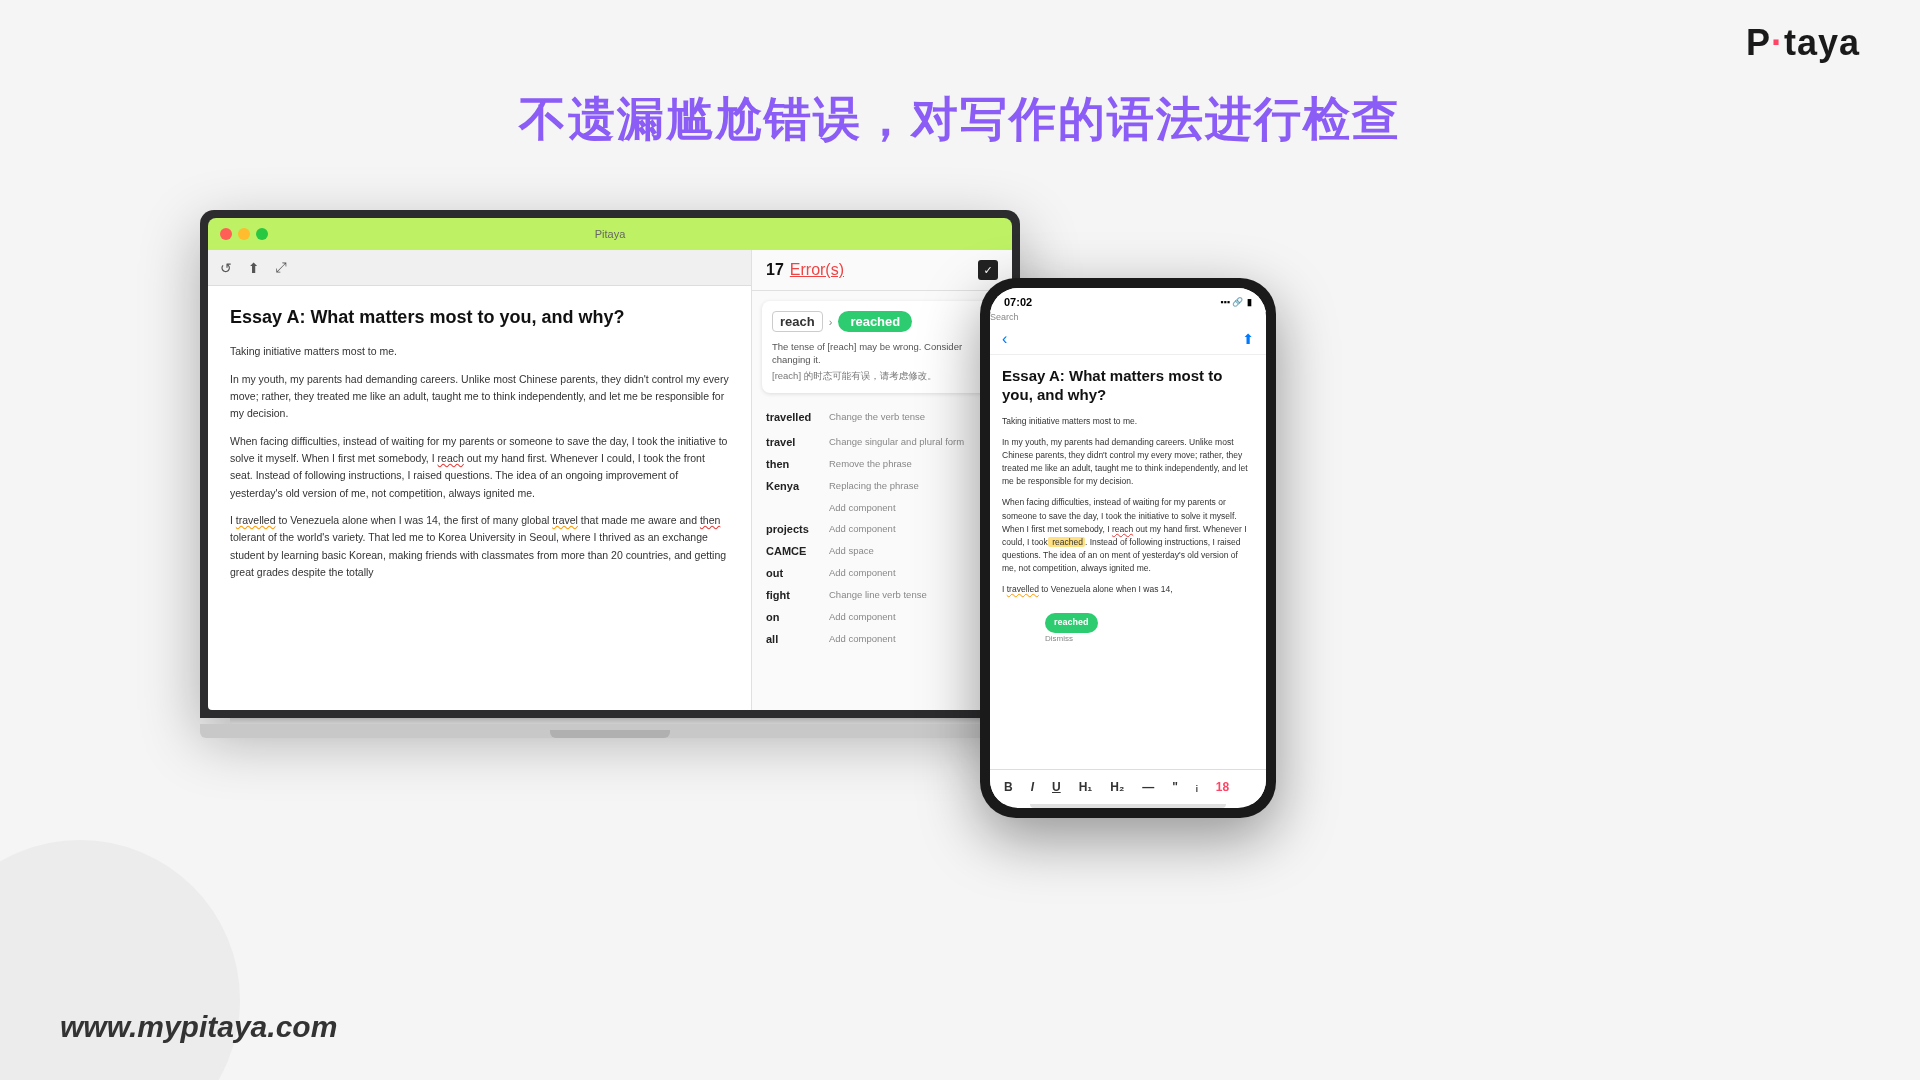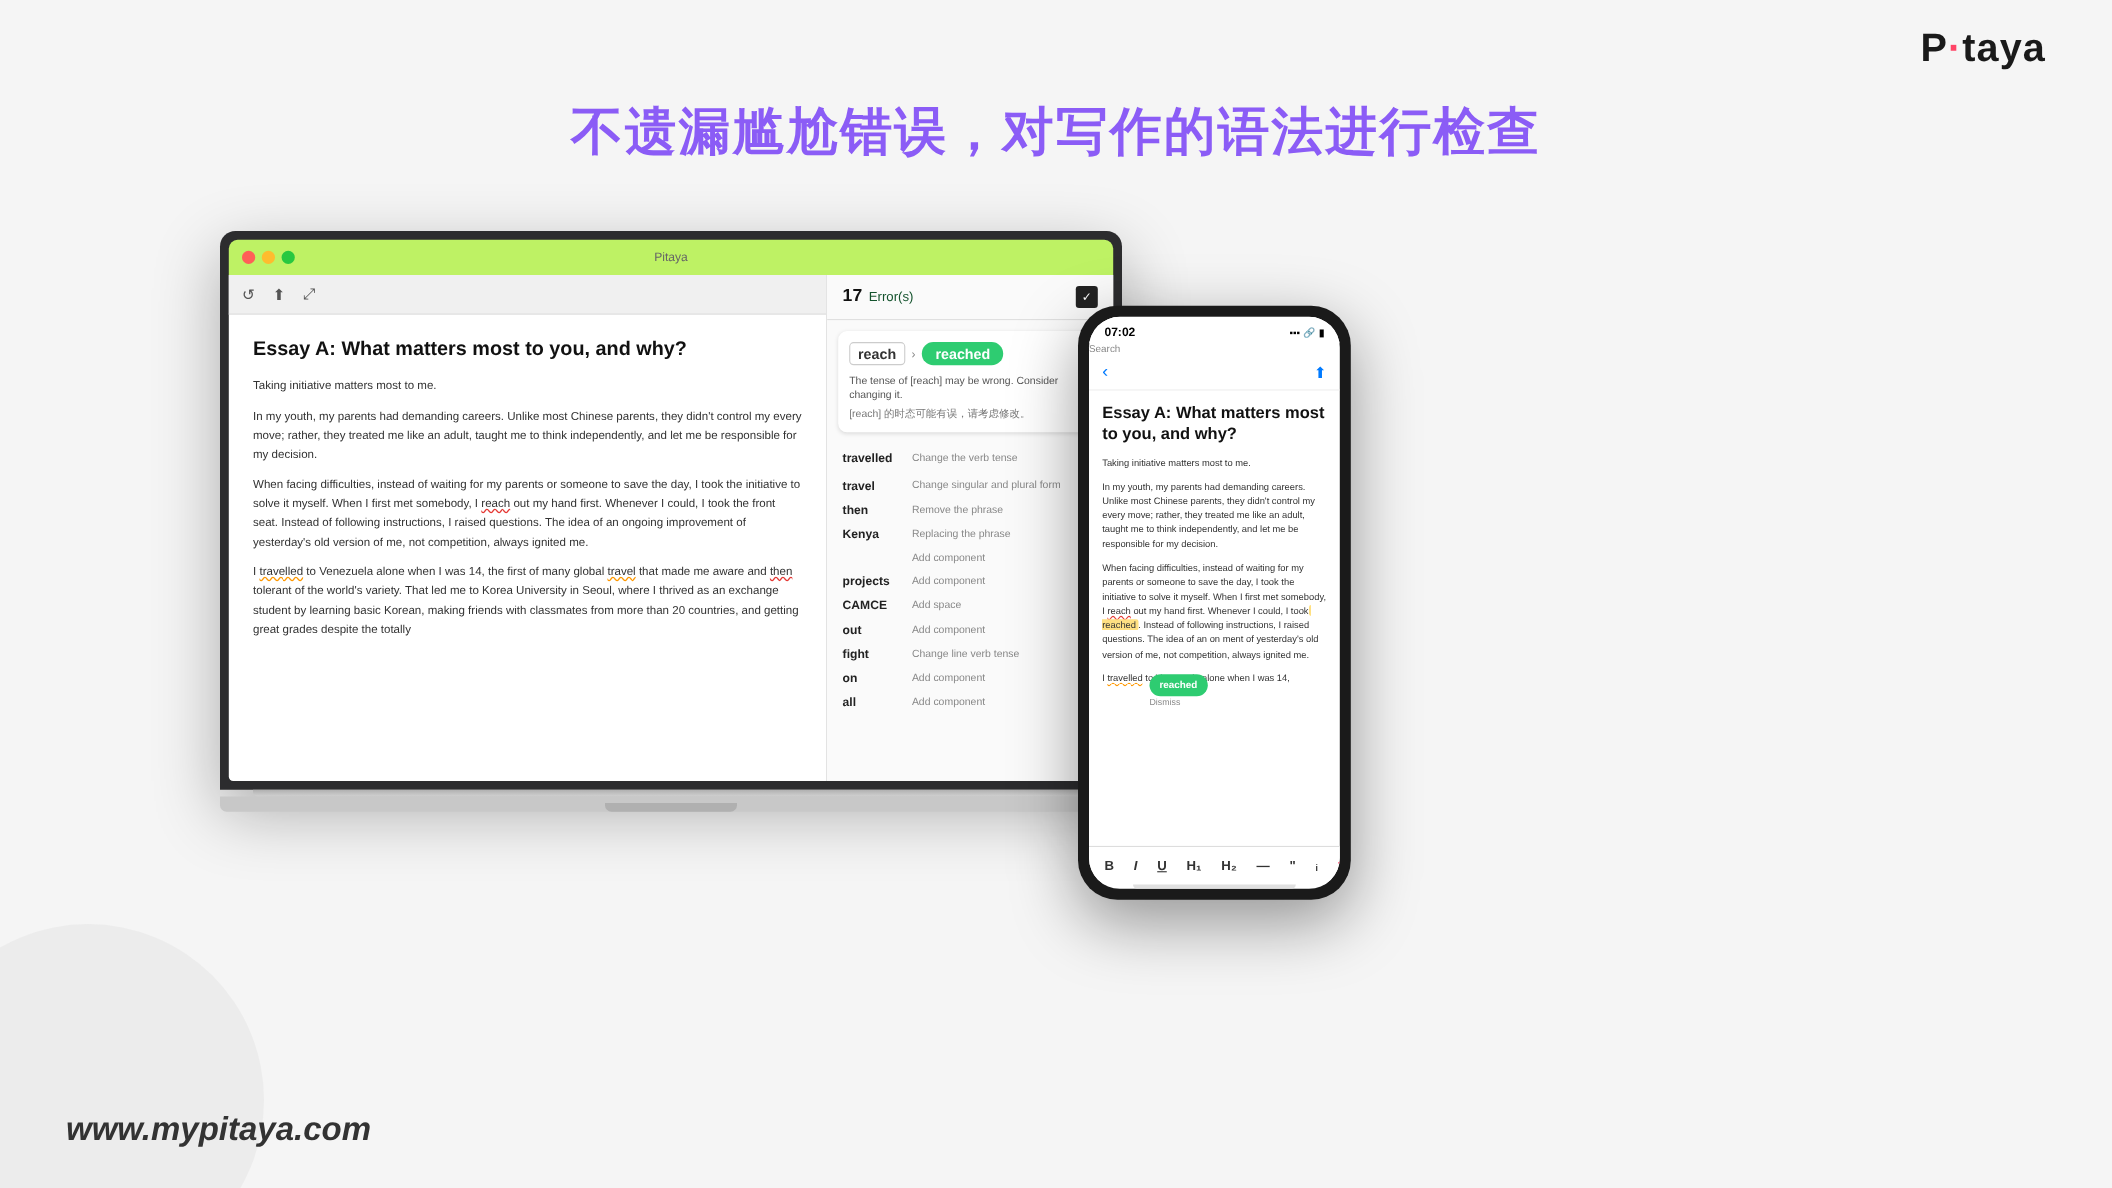--- a/index.html
+++ b/index.html
@@ -186,22 +186,23 @@
       display: flex;
       align-items: center;
       gap: 6px;
     }
     .error-count {
       font-size: 16px;
       font-weight: 700;
       color: #111;
     }
     .error-label {
-      font-size: 12px;
-      color: #14532d;
+      font-size: 16px;
+      color: #ef4444;
+      text-decoration: underline;
     }
     .check-icon {
       margin-left: auto;
       width: 20px; height: 20px;
       background: #222;
       border-radius: 3px;
       display: flex; align-items: center; justify-content: center;
       color: white; font-size: 11px;
     }
 
@@ -304,21 +305,21 @@
       height: 8px;
       background: #b0b0b0;
       border-radius: 0 0 6px 6px;
     }
 
     
     .phone-wrapper {
       position: absolute;
       top: 278px;
       left: 980px;
-      width: 248px;
+      width: 296px;
     }
 
     .phone-outer {
       background: #1a1a1a;
       border-radius: 36px;
       padding: 10px;
       box-shadow: 0 20px 60px rgba(0,0,0,0.4);
     }
 
     .phone-inner {

